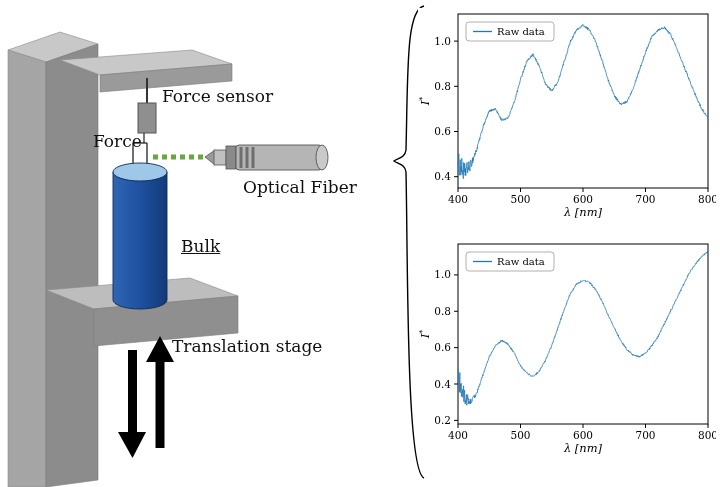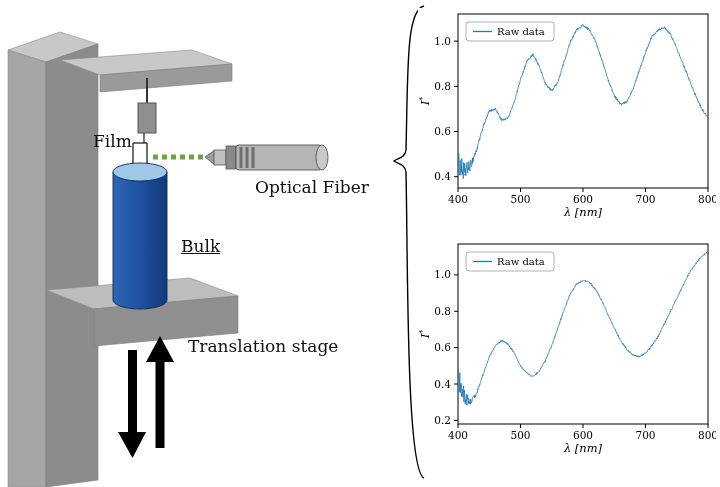--- a/index.html
+++ b/index.html
@@ -66,24 +66,25 @@
       <polygon points="118,432 146,432 132.5,458"></polygon>
     </g>
     <g fill="#000">
       <polygon points="146,362 174,362 160,336"></polygon>
       <rect x="155.5" y="362" width="9" height="86"></rect>
     </g>
 
     <path d="M 424 6 C 406 10, 408 70, 406 150 C 405 158, 398 158, 394 161 C 398 164, 405 164, 406 172 C 408 262, 406 470, 424 478" fill="none" stroke="#000" stroke-width="1.4"></path>
   </svg>
 
-  <div class="diag-label" style="left:93px;top:131px;">Film</div>
+  <div class="diag-label" style="left:162px;top:86px;">Force sensor</div>
+  <div class="diag-label" style="left:93px;top:131px;">Force</div>
   <div class="diag-label" style="left:181px;top:236px;text-decoration:underline;">Bulk</div>
-  <div class="diag-label" style="left:172px;top:336px;margin-left:16px;">Translation stage</div>
-  <div class="diag-label" style="left:243px;top:177px;margin-left:12px;">Optical Fiber</div>
+  <div class="diag-label" style="left:172px;top:336px;">Translation stage</div>
+  <div class="diag-label" style="left:243px;top:177px;">Optical Fiber</div>
 
   <div class="chart" style="left:418px;top:8px;">
     <svg width="298" height="212">
         <defs>
           <clipPath id="clip0">
             <rect x="40" y="6" width="250" height="174"></rect>
           </clipPath>
         </defs>
         <rect x="40" y="6" width="250" height="174" fill="#fff" stroke="#000" stroke-width="1"></rect>
         <line x1="40" y1="180" x2="40" y2="184" stroke="#000" stroke-width="1"></line>

